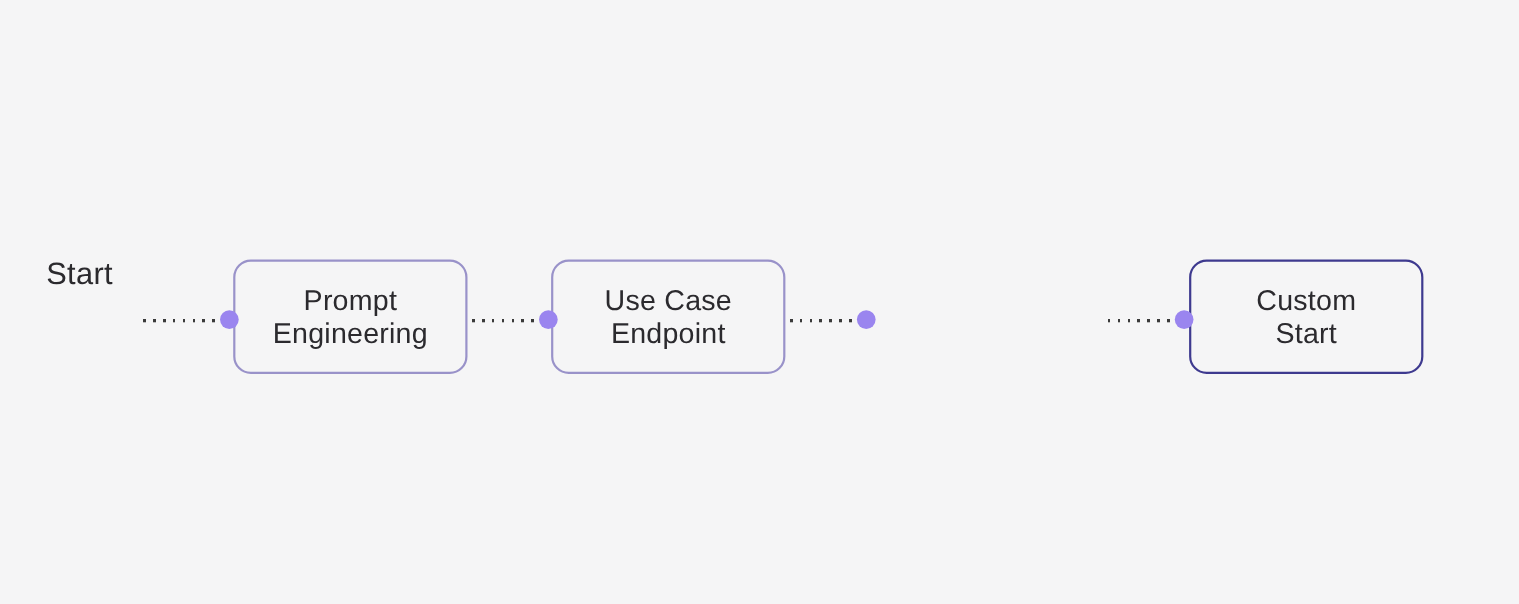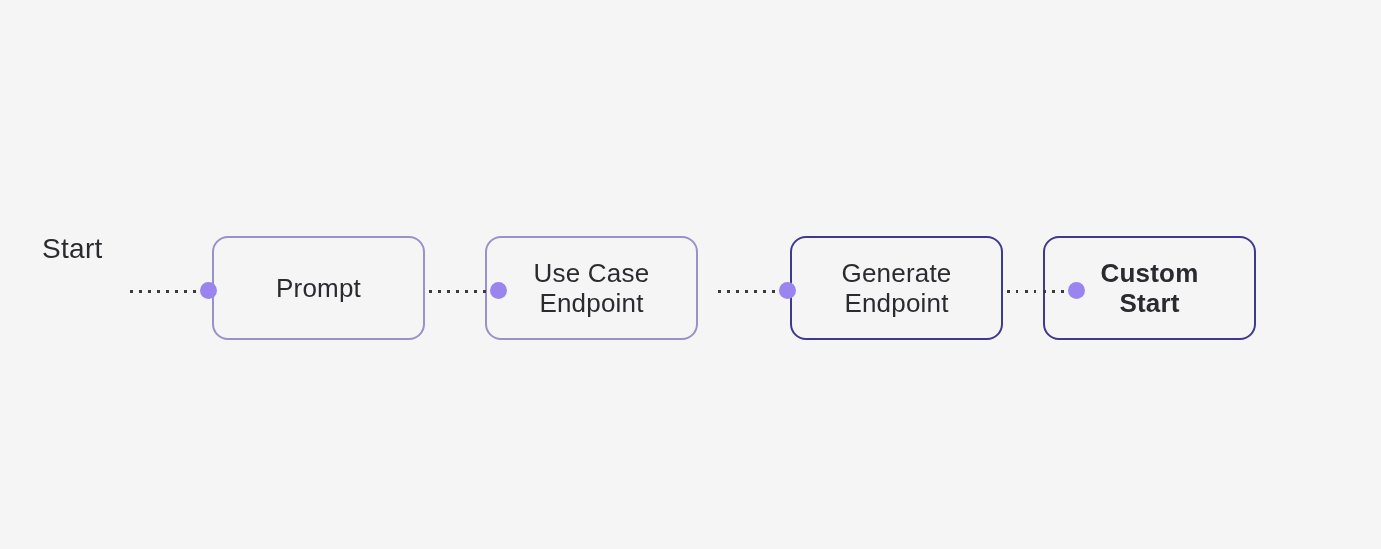--- a/index.html
+++ b/index.html
@@ -46,23 +46,23 @@
     font-size:26px;
     line-height:30px;
     letter-spacing:0.2px;
     color: var(--text, #2b2a2e);
     background: var(--background, #f5f5f6);
     z-index:0;
   }
   .node.light { border:2px solid var(--node-border-light, #9992c9); }
   .node.dark  { border:2.5px solid var(--node-border-dark, #3e3a8f); }
   .n0 { left:212px; }
-  .n1 { left:485px; }
+  .n1 { left:501px; }
   .n2 { left:790px; }
-  .n3 { left:1043px;font-weight:bold; }
+  .n3 { left:1081px; }
   .node-line { display:block; }
   .dot {
     position:absolute;
     top:282px;
     width:17px; height:17px;
     border-radius:50%;
     background: var(--connector-dot, #9a85ef);
     z-index:2;
   }
   .d0 { left:200px; }
@@ -77,31 +77,28 @@
 
   <span class="start-label">Start</span>
 
   <div class="connector seg0"></div>
   <div class="connector seg1"></div>
   <div class="connector seg2"></div>
   <div class="connector seg3"></div>
 
   <div class="node light n0">
     <span class="node-line">Prompt</span>
+    <span class="node-line">Engineering</span>
   </div>
 
   <div class="node light n1">
     <span class="node-line">Use Case</span>
     <span class="node-line">Endpoint</span>
   </div>
 
-  <div class="node dark n2">
-    <span class="node-line">Generate</span>
-    <span class="node-line">Endpoint</span>
-  </div>
 
   <div class="node dark n3">
     <span class="node-line">Custom</span>
     <span class="node-line">Start</span>
   </div>
 
   <div class="dot d0"></div>
   <div class="dot d1"></div>
   <div class="dot d2"></div>
   <div class="dot d3"></div>

